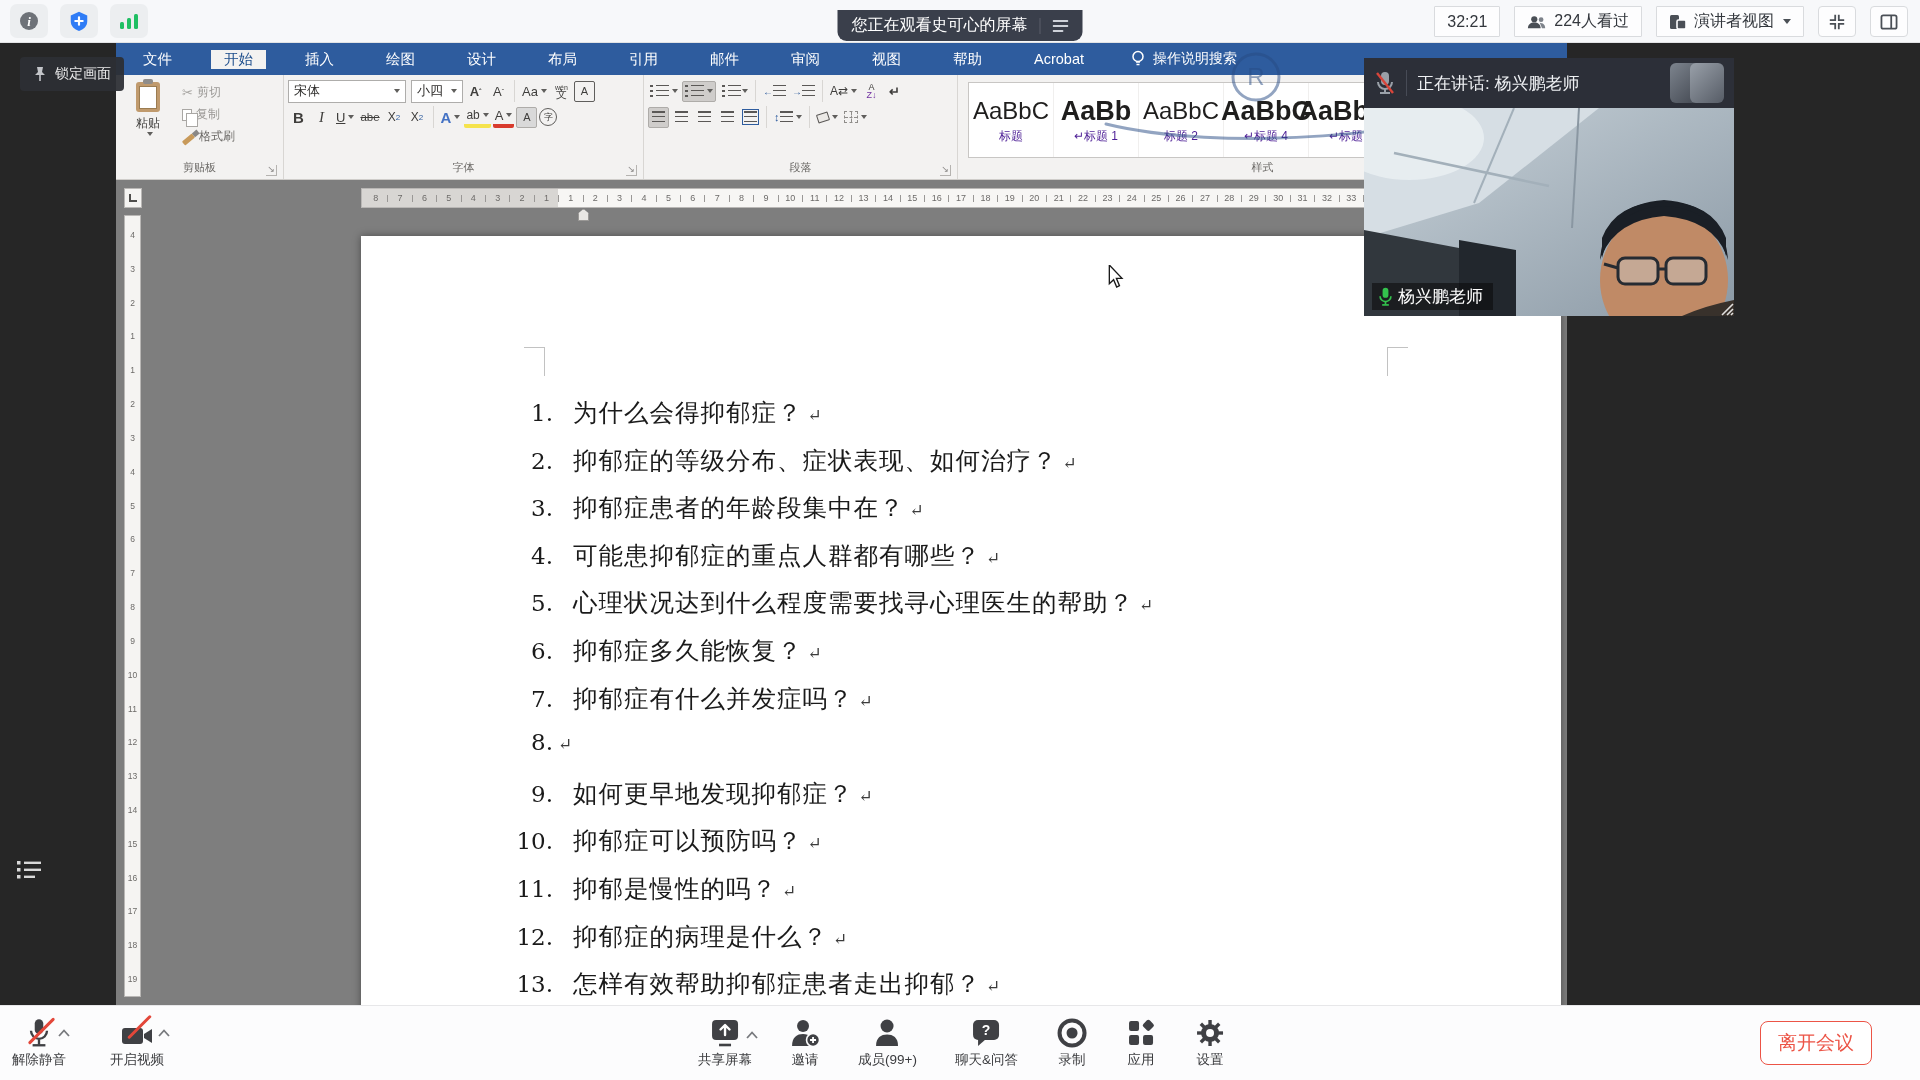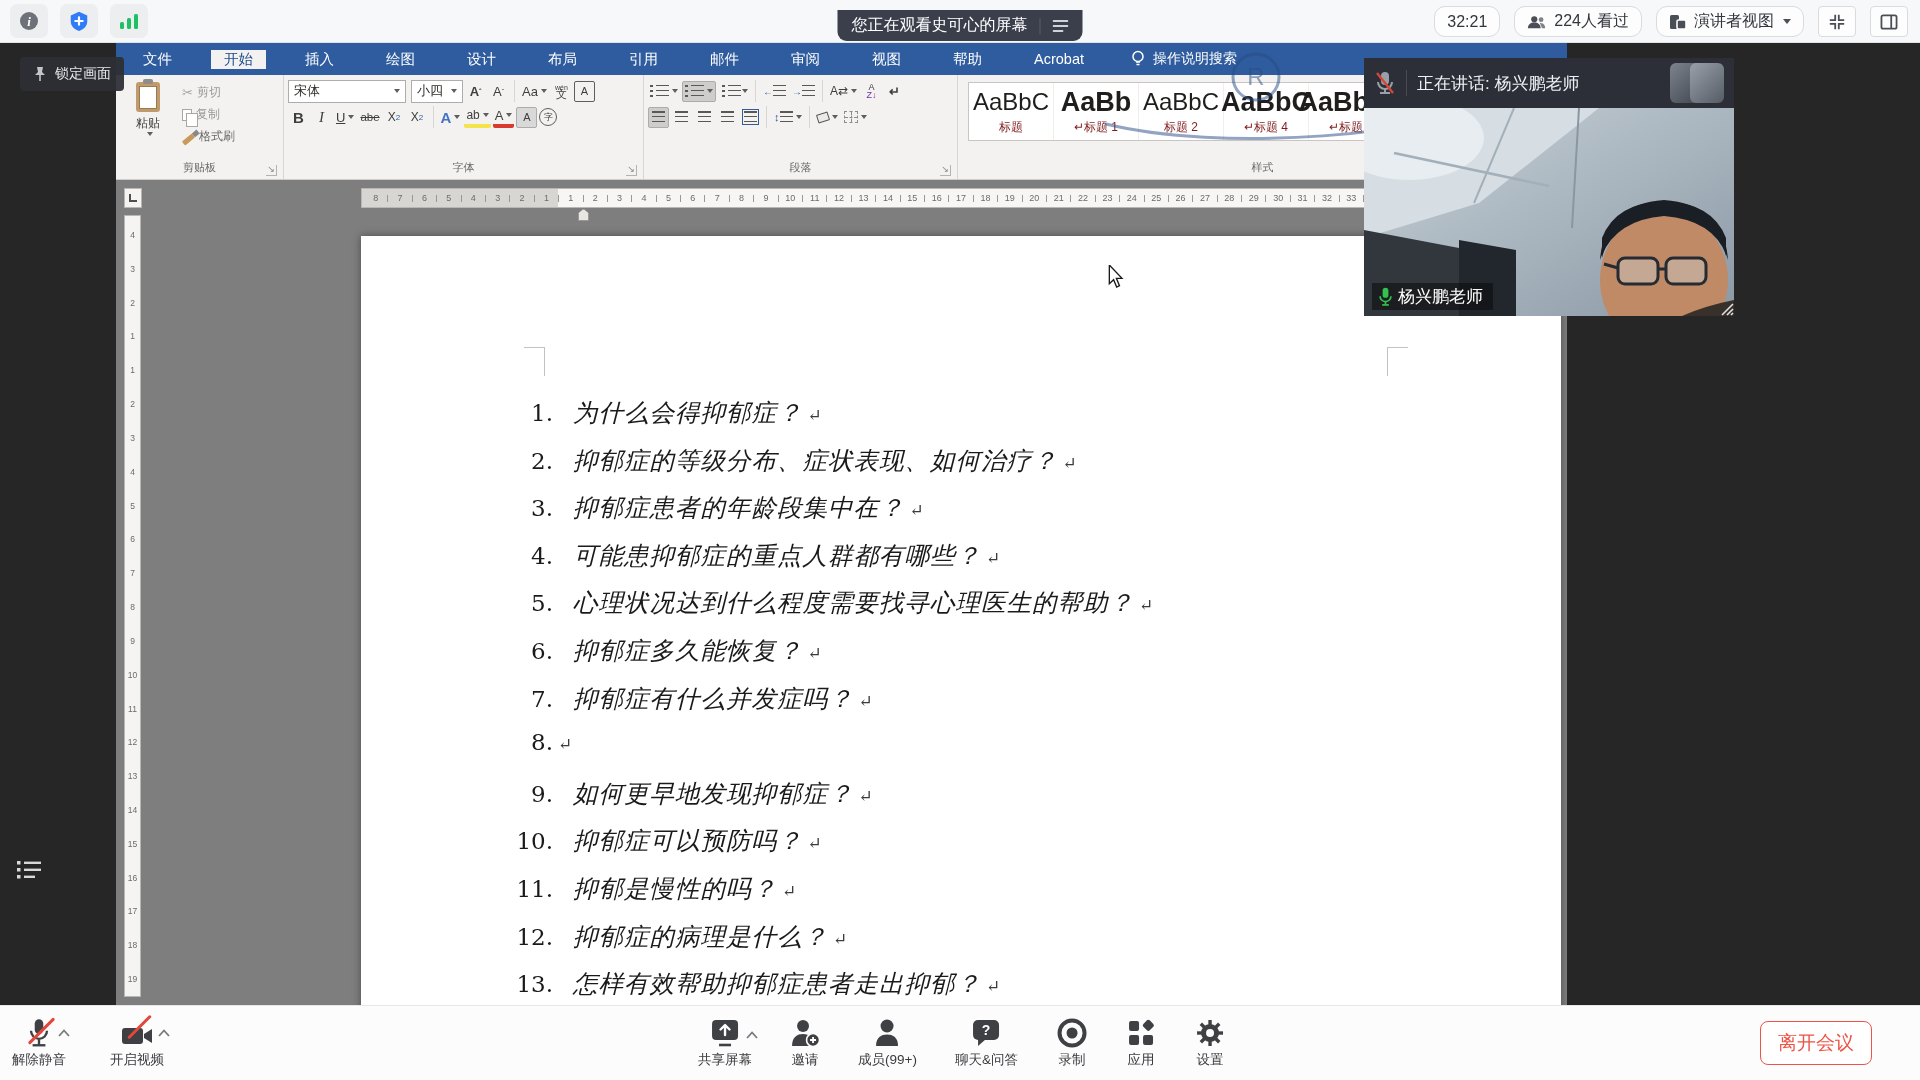--- a/index.html
+++ b/index.html
@@ -10,21 +10,21 @@
   .topbar { position:relative; width:1920px; height:43px; background:#f7f8fa;
     border-bottom:1px solid #e2e3e5; z-index:50; }
   .tb-left { position:absolute; left:10px; top:4px; display:flex; gap:12px; }
   .tb-btn { width:38px; height:34px; background:#eceef0; border-radius:7px;
     display:flex; align-items:center; justify-content:center; }
   .screen-badge { position:absolute; left:50%; transform:translateX(-50%); top:10px;
     height:31px; background:#3a3f4b; border-radius:0 0 9px 9px; display:flex;
     align-items:center; padding:0 14px; gap:12px; color:#fff; font-size:16px; }
   .badge-div { width:1px; height:16px; background:#5a5f6b; }
   .tb-right { position:absolute; right:12px; top:6px; display:flex; gap:14px; align-items:center; }
-  .pill { height:31px; border:1px solid #d9dbde; background:#fdfdfe; border-radius:11px;
+  .pill { height:31px; border:1px solid #d9dbde; background:#fdfdfe; border-radius:1px;
     display:flex; align-items:center; padding:0 12px; gap:7px; font-size:16px; color:#33373d; }
   .sqb { width:38px; height:31px; border:1px solid #d9dbde; background:#fdfdfe;
     border-radius:4px; display:flex; align-items:center; justify-content:center; }
   .carint { width:0; height:0; border-left:4px solid transparent; border-right:4px solid transparent;
     border-top:5px solid #4b5056; margin-left:2px; }
 
   
   .main { position:relative; width:1920px; height:962px; background:#262626; }
 
   .word { position:absolute; left:116px; top:0; width:1451px; height:962px; background:#7e7e7e; }
@@ -71,27 +71,27 @@
   .wbul { position:relative; margin-left:6px; }
   .wbul::before { content:""; position:absolute; left:-6px; top:0; width:2.5px; height:12px;
     background:repeating-linear-gradient(to bottom,#5a5856 0 2px,transparent 2px 4.8px); }
   .bucket { width:12px; height:9px; border:1.5px solid #5a5856; background:#eceae7;
     transform:rotate(-18deg); border-radius:1px; }
   .bgrid { width:14px; height:12px; border:1px dashed #8f8d8a; position:relative; }
   .bgrid::before { content:""; position:absolute; left:0; right:0; top:5px; border-top:1px dashed #8f8d8a; }
   .bgrid::after { content:""; position:absolute; top:0; bottom:0; left:6px; border-left:1px dashed #8f8d8a; }
 
   
-  .gallery { margin:4px 4px 0 6px; background:#fff; border:1px solid #c8c6c4; height:59px;
+  .gallery { margin:4px 4px 0 6px; background:#fff; border:1px solid #c8c6c4; height:76px;
     display:flex; overflow:hidden; width:590px; }
   .chip { width:85px; flex:0 0 85px; display:flex; flex-direction:column; align-items:center;
     justify-content:center; gap:2px; border-right:1px solid #f0efee; }
   .prev { font-size:24px; color:#1f1e1d; line-height:30px; }
   .prev.b { font-weight:bold; font-size:27px; }
-  .sname { font-size:12px; color:#7f1d1d; }
+  .sname { font-size:12px; color:#4c1d95; }
 
   
   .docwrap { position:absolute; left:0; top:137px; width:1451px; height:825px;
     background:#7e7e7e; overflow:hidden; }
   .corner { position:absolute; left:8px; top:8px; width:18px; height:20px; background:#f5f4f2;
     border:1px solid #b9b7b5; display:flex; align-items:center; justify-content:center; }
   .cornL { width:8px; height:8px; border-left:2px solid #4f4e4c; border-bottom:2px solid #4f4e4c; }
   .hruler { position:absolute; left:245px; top:8px; width:1200px; height:20px;
     background:linear-gradient(90deg,#d8d6d3 0 196px,#f7f6f4 196px 1030px,#d8d6d3 1030px 1200px);
     border:1px solid #b9b7b5; display:flex; align-items:center; padding:0 2px; }
@@ -107,21 +107,21 @@
   .page { position:absolute; left:245px; top:56px; width:1200px; height:790px; background:#fff;
     box-shadow:0 0 8px rgba(0,0,0,.4); }
   .cropl { position:absolute; left:163px; top:111px; width:21px; height:29px;
     border-top:1px solid #c2c2c2; border-right:1px solid #c2c2c2; }
   .cropr { position:absolute; left:1026px; top:111px; width:21px; height:29px;
     border-top:1px solid #c2c2c2; border-left:1px solid #c2c2c2; }
   .doclist { position:absolute; left:0; top:160px; width:100%; }
   .drow { display:flex; align-items:baseline; height:47.6px;
     font-family:"DejaVu Serif","Liberation Serif",serif; }
   .dnum { width:192px; text-align:right; font-size:23px; color:#1a1a1a; }
-  .dtxt { margin-left:20px; font-size:24.5px; color:#1a1a1a; letter-spacing:1px;font-style:italic; }
+  .dtxt { margin-left:20px; font-size:24.5px; color:#1a1a1a; letter-spacing:1px; }
   .dret { margin-left:5px; font-size:17px; color:#3c3c3c; }
 
   
   .lockbtn { position:absolute; left:20px; top:14px; height:34px; background:rgba(45,47,52,.94);
     border:none; border-radius:4px; color:#e9e9ea; font-size:14px; display:flex;
     align-items:center; gap:8px; padding:0 13px; z-index:40; font-family:inherit; }
 
   .notesic { position:absolute; left:12px; top:812px; width:34px; height:30px;
     display:flex; align-items:center; justify-content:center; }
 

